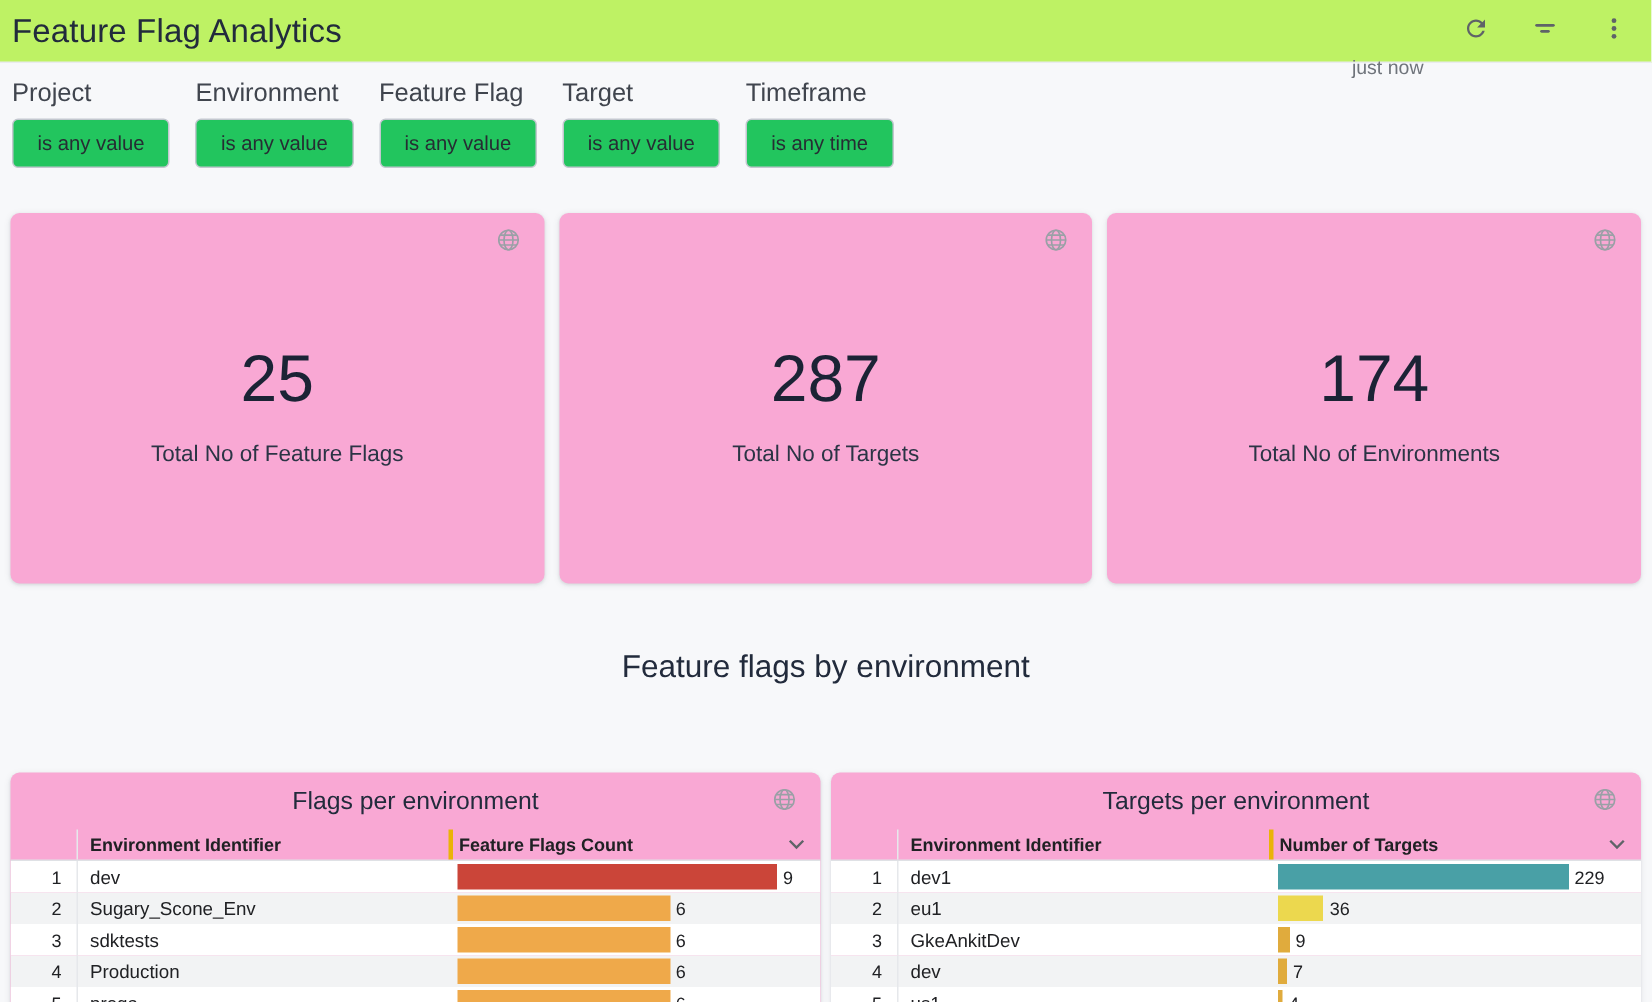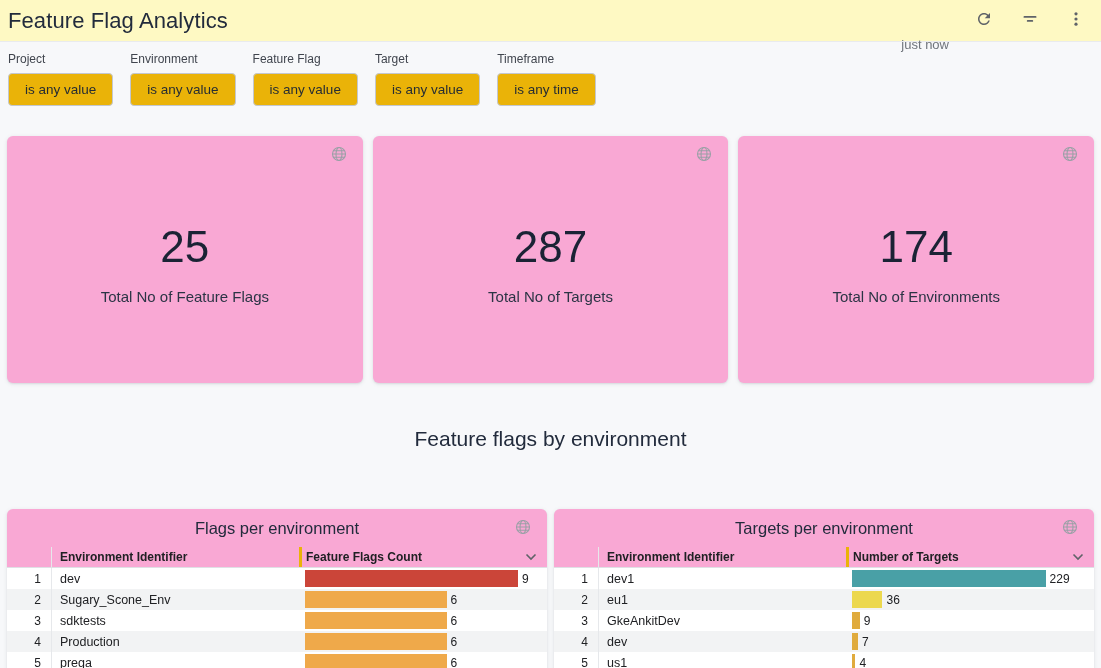--- a/index.html
+++ b/index.html
@@ -4,32 +4,32 @@
 <style>
   * { margin:0; padding:0; box-sizing:border-box; }
   html,body { width:1101px; height:668px; overflow:hidden; }
   body {
     font-family:"Liberation Sans", sans-serif;
     background:#f7f8fa;
     color:#262d33;
   }
   
   .topbar {
-    height:42px; background:#fef9c3; border-bottom:1px solid #e9ebee;
+    height:42px; background:#bef264; border-bottom:1px solid #e9ebee;
     display:flex; align-items:center; padding:0 14px 0 8px;
   }
   .topbar .title { font-size:22px; font-weight:500; color:#222b3c; letter-spacing:.1px; }
   .topbar-right { margin-left:auto; display:flex; align-items:center; gap:24px; }
   .updated { font-size:13px; color:#6f747b;margin-top:48px; }
   .iconbtn { background:none; border:none; cursor:pointer; display:flex; align-items:center; padding:2px; }
   
   .filters { display:flex; gap:17px; padding:10px 8px 0 8px; }
-  .fgroup .flabel { display:block; font-size:12px; color:#40454e; margin-bottom:7px; }
+  .fgroup .flabel { display:block; font-size:17px; color:#40454e; margin-bottom:7px; }
   .fbtn {
-    height:33px; padding:0 16px; background:#eab308; border:1px solid #c3c7cf;
+    height:33px; padding:0 16px; background:#22c55e; border:1px solid #c3c7cf;
     border-radius:4px; font-size:13.5px; color:#262d33; cursor:pointer;
     font-family:"Liberation Sans", sans-serif;
   }
   
   .kpi-row { display:flex; gap:10px; margin:30px 7px 0 7px; }
   .card {
     background:#f9a8d4; border-radius:6px; position:relative;
     box-shadow:0 1px 2px rgba(40,50,60,.10), 0 1px 5px rgba(40,50,60,.08);
   }
   .kcard { flex:1; height:247px; text-align:center; }

